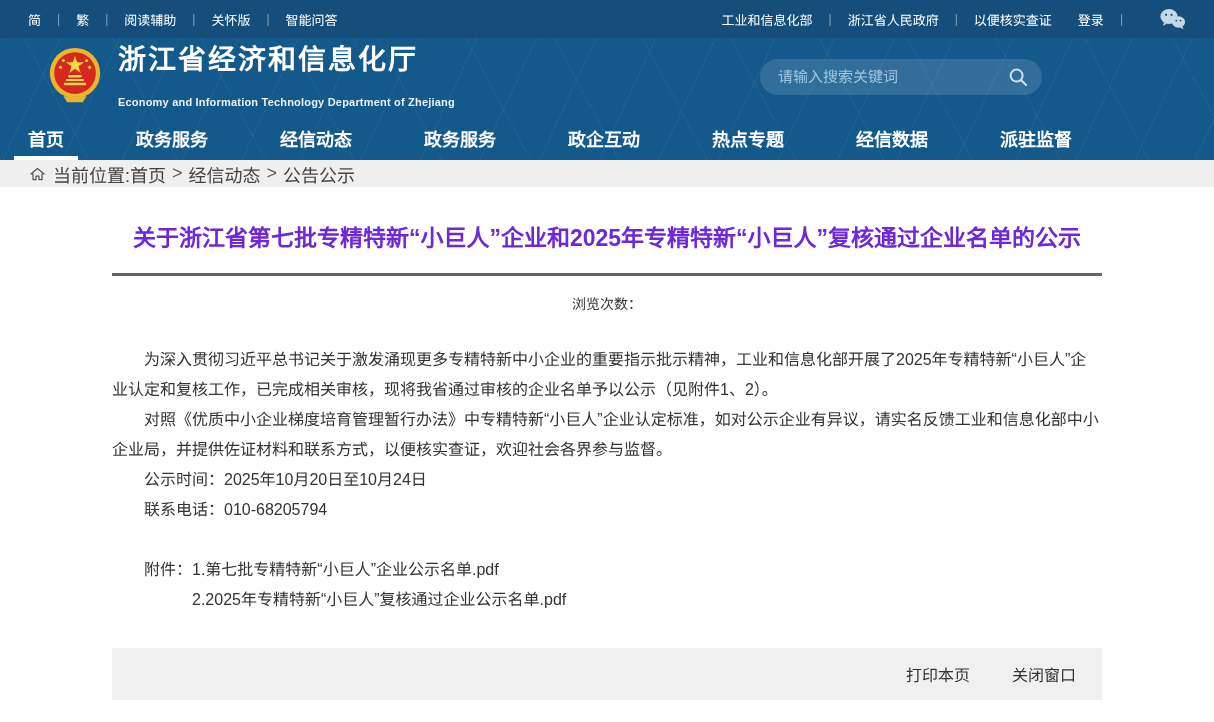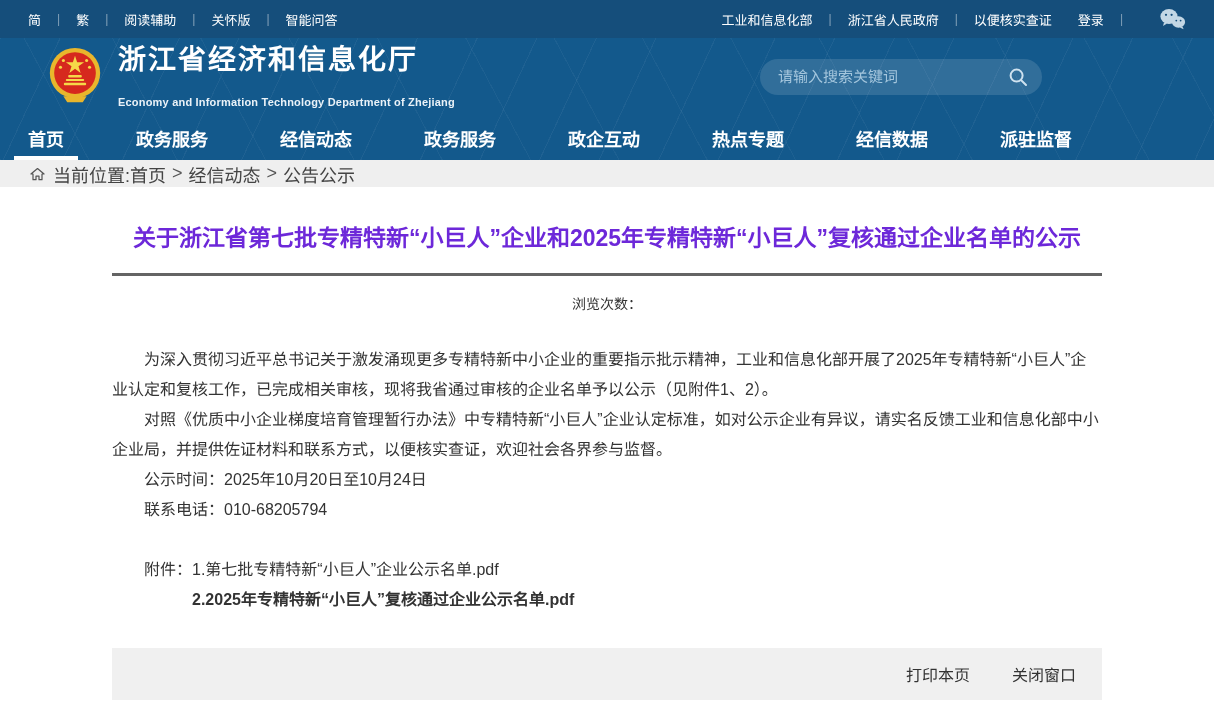--- a/index.html
+++ b/index.html
@@ -87,21 +87,21 @@
     padding:0 6px;
   }
   .title-rule{border:none;border-top:3px solid #646464;margin-top:17px;}
   .views{ text-align:center;font-size:14px;color:#333;margin-top:17px;}
   .body-text{margin-top:32px;font-size:16px;line-height:30px;color:#333;}
   .para{text-indent:2em;}
   .meta-line{text-indent:2em;font-size:16px;line-height:30px;color:#333;}
   .attach{margin-top:30px;font-size:16px;line-height:30px;color:#333;}
   .attach-first{text-indent:2em;}
   .attach-first a,.attach-second a{color:#333;text-decoration:none;cursor:pointer;}
-  .attach-second{padding-left:5em;font-weight:bold;}
+  .attach-second{padding-left:5em;}
   
   .footer-bar{
     margin-top:33px;height:52px;background:var(--footer-bar-bg);
     display:flex;align-items:center;justify-content:flex-end;
     padding-right:26px;font-size:16px;color:#333;
   }
   .footer-bar span{cursor:pointer;}
   .footer-bar .gap{width:42px;}
 </style>
 </head>

